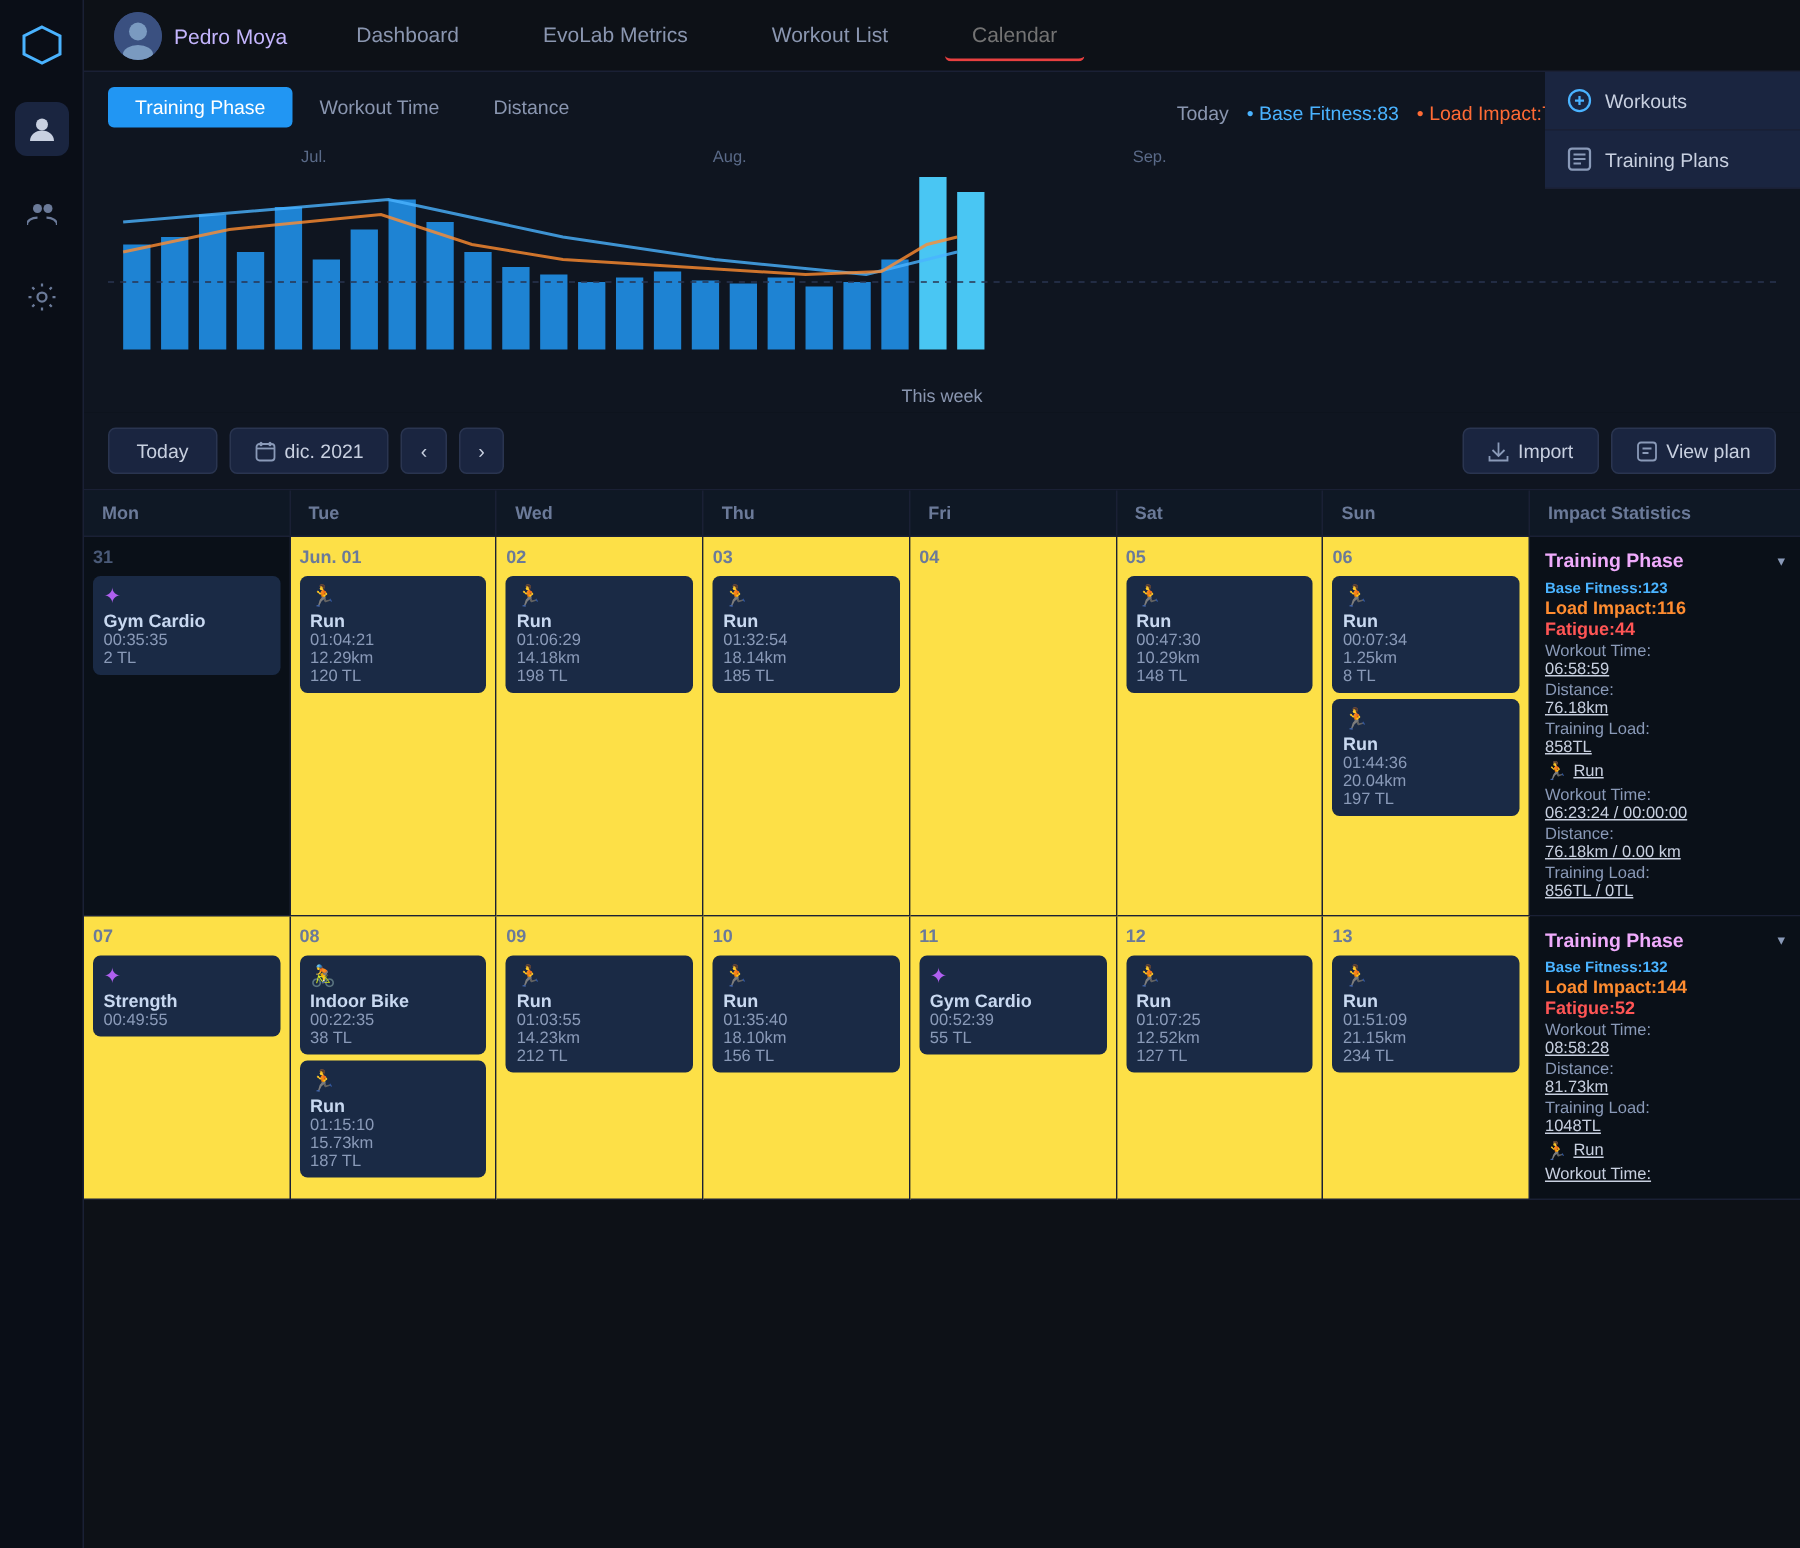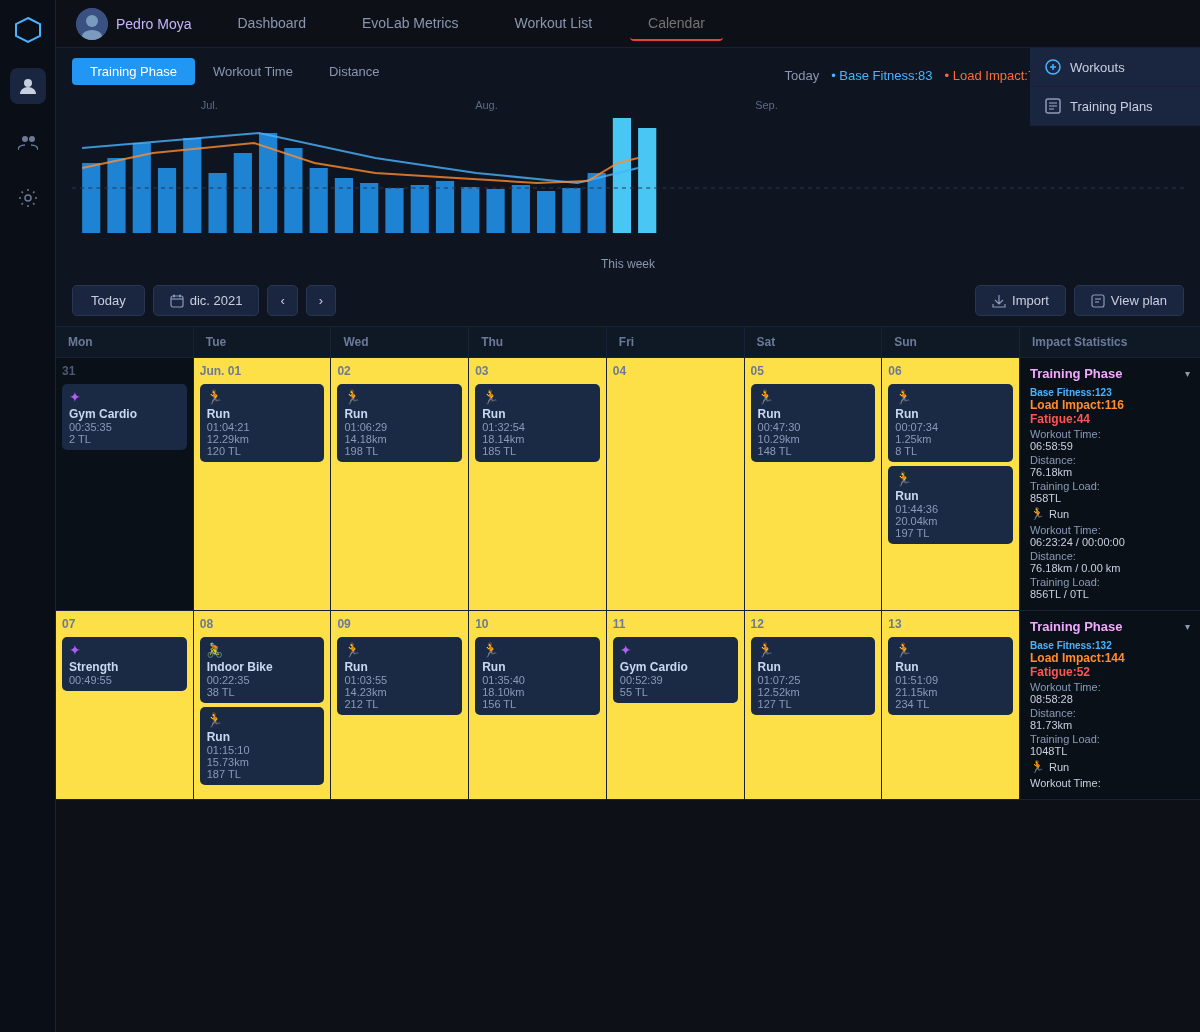--- a/index.html
+++ b/index.html
@@ -73,21 +73,21 @@
     .bike-icon { color: #40c060; }
 
     
     .weekly-stats { background: #0a1018; border-bottom: 1px solid #1a2035; padding: 8px 10px; min-height: 140px; }
     .phase-header { display: flex; align-items: center; justify-content: space-between; margin-bottom: 6px; }
     .phase-title { color: #f0abfc; font-size: 13px; font-weight: 600; }
     .stat-blue { color: #4ab3ff; font-size: 10px; font-weight: 600; }
     .stat-orange { color: #ff8c30; font-size: 12px; font-weight: 600; }
     .stat-red { color: #ff5555; font-size: 12px; font-weight: 600; }
     .stat-row { color: #8a9ab8; font-size: 11px; margin: 2px 0; }
-    .stat-val { color: #c8d0e0; font-size: 11px; }
+    .stat-val { color: #c8d0e0; font-size: 11px; text-decoration: underline; }
     .stat-run-row { display: flex; align-items: center; gap: 4px; margin: 3px 0; }
     .panel-btn { display: flex; align-items: center; gap: 8px; padding: 10px 14px; background: #1a2540; color: #c8d0e0; cursor: pointer; border-bottom: 1px solid #1a2035; font-size: 13px; font-weight: 500; }
 
     
     .chart-svg { width: 100%; height: 130px; }
 
     
     .calendar-area::-webkit-scrollbar { width: 6px; }
     .calendar-area::-webkit-scrollbar-track { background: #0a0e17; }
     .calendar-area::-webkit-scrollbar-thumb { background: #2a3550; border-radius: 3px; }

